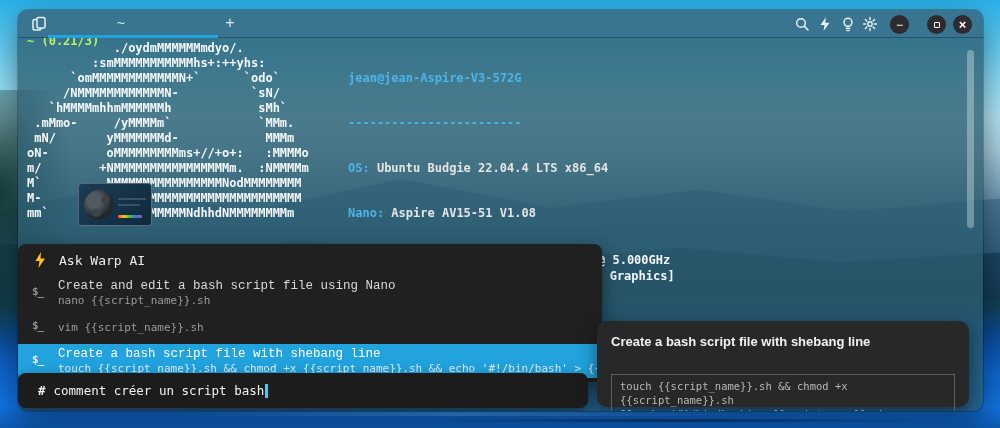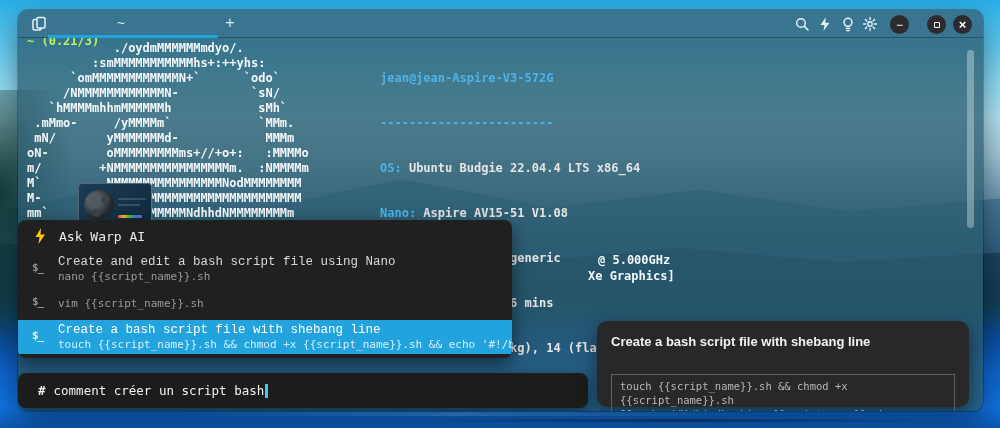--- a/index.html
+++ b/index.html
@@ -56,21 +56,21 @@
   .scrollbar-thumb { position:absolute; left:949px; top:40px; width:7px; height:178px;
     border-radius:4px; background:rgba(255,255,255,.32); z-index:4; }
 
   
   .prompt-partial { position:absolute; left:9px; top:24px; z-index:1;
     color:#bef264; font-size:12px; font-weight:bold; white-space:pre; }
   .ascii { position:absolute; left:9px; top:31px; color:#f4f8fa;
     font-size:12px; line-height:15px; font-weight:bold; white-space:pre; z-index:1; }
   .infocol { position:absolute; left:330px; top:31px; font-size:12px; line-height:15px;
     font-weight:bold; white-space:pre; z-index:1; }
-  .infocol .blue, .info-label { color:var(--info-blue,#4db4ea);margin-left:32px; }
+  .infocol .blue, .info-label { color:var(--info-blue,#4db4ea); }
   .info-value { color:#e5e5e5; }
   .partial-line { position:absolute; color:#f4f8fa; font-size:12px; font-weight:bold;
     white-space:pre; z-index:1; }
   .cpu-partial { left:580px; top:243px; }
   .gpu-partial { left:570px; top:259px; }
 
   
   .thumb { position:absolute; left:60px; top:173px; width:74px; height:43px; z-index:2;
     background:linear-gradient(135deg,#1c3c55,#10293c); border:1px solid rgba(255,255,255,.28);
     border-radius:4px; }
@@ -80,21 +80,21 @@
     border-radius:50%; background:#3c444a; }
   .thumb-ball:after { content:""; position:absolute; left:8px; top:19px; width:9px; height:8px;
     border-radius:50%; background:#3c444a; }
   .thumb-line { position:absolute; height:2px; background:rgba(255,255,255,.16); }
   .tl1 { left:39px; top:14px; width:28px; } .tl2 { left:39px; top:20px; width:22px; }
   .thumb-rainbow { position:absolute; left:39px; top:31px; width:24px; height:3px; border-radius:1px;
     background:linear-gradient(90deg,#e5533a,#e8b separator32,#ffc21a,#49b749,#3a77d8,#9b59b6); 
     background:linear-gradient(90deg,#e5533a,#ffc21a,#49b749,#3a77d8,#9b59b6); }
 
   
-  .ai-panel { position:absolute; left:0; top:210px; width:494px; z-index:5;
+  .ai-panel { position:absolute; left:0; top:234px; width:584px; z-index:5;
     background:var(--panel-dark,#202020); border-radius:8px;
     box-shadow:0 6px 18px rgba(0,0,0,.5); overflow:hidden; }
   .ai-header { position:relative; height:32px; display:flex; align-items:center; }
   .ai-header svg { margin-left:16px; }
   .ai-header-label { margin-left:12px; color:#ececec; font-size:13px; }
   .sugg { position:relative; height:34px; display:flex; flex-direction:column;
     justify-content:center; padding-left:40px; }
   .sugg-icon { position:absolute; left:14px; top:50%; transform:translateY(-58%);
     color:#8f8f8f; font-size:11px; font-weight:bold; letter-spacing:-1px; }
   .sugg-title { color:#d8d8d8; font-family:Liberation Mono, monospace; font-size:12.5px;

